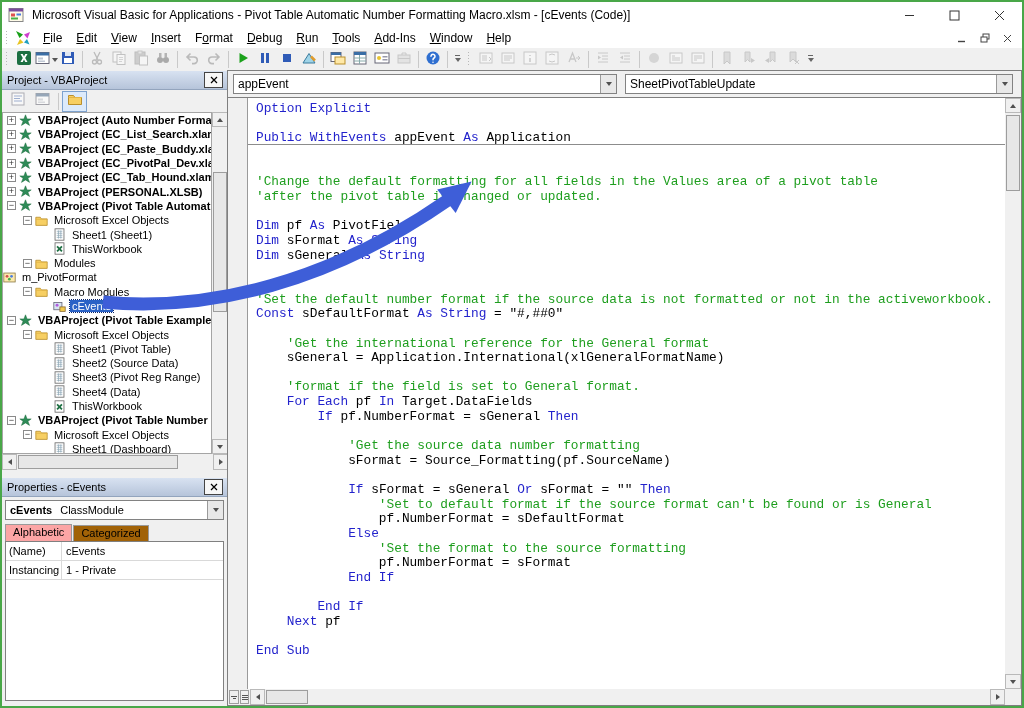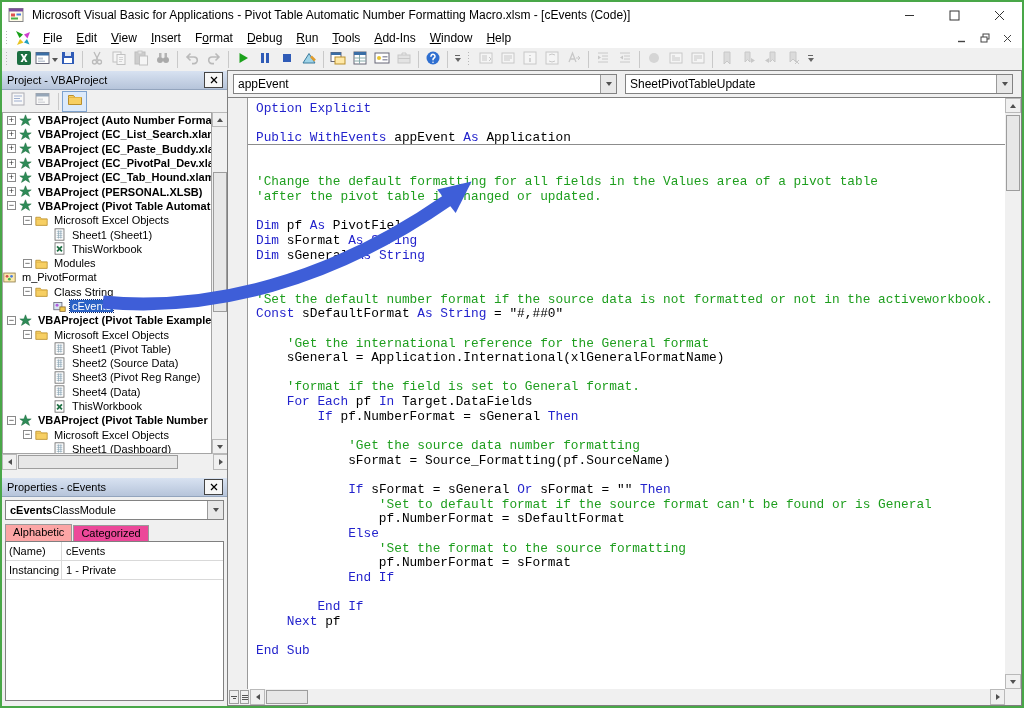--- a/index.html
+++ b/index.html
@@ -66,25 +66,25 @@
   .tri.down{border-top:4px solid #505050;border-bottom:0;}
   .tri.left{border-right:4px solid #505050;border-left:0;}
   .tri.right{border-left:4px solid #505050;border-right:0;}
   #tree-vsb{left:210px;top:41px;width:16px;height:342px;}
   #tree-hsb{left:0;top:383px;width:226px;height:16px;}
   
   #props-panel{position:absolute;left:2px;top:478px;width:226px;height:228px;background:#f0f0f0;}
   .props-combo{position:absolute;left:3px;top:22px;width:219px;height:20px;background:#fff;
     border:1px solid #828282;box-sizing:border-box;display:flex;align-items:center;font-size:11px;}
   .props-combo .nm{font-weight:bold;padding-left:4px;}
-  .props-combo .tp{padding-left:0;}
+  .props-combo .tp{padding-left:8px;}
   .combo-btn{margin-left:auto;width:16px;height:100%;background:#e8e8e8;border-left:1px solid #9a9a9a;
     display:flex;align-items:center;justify-content:center;box-sizing:border-box;}
   .props-tabs{position:absolute;left:3px;top:46px;height:17px;display:flex;align-items:flex-end;font-size:11px;}
-  .ptab{padding:1px 7px 2px;border:1px solid #9a9a9a;border-bottom:none;background:#ec4899;margin-right:1px;}
+  .ptab{padding:1px 7px 2px;border:1px solid #9a9a9a;border-bottom:none;background:#a16207;margin-right:1px;}
   .ptab.active{background:#fca5a5;position:relative;z-index:2;padding-bottom:3px;}
   #props-grid{position:absolute;left:3px;top:63px;width:219px;height:160px;background:#fff;
     border:1px solid #808080;box-sizing:border-box;font-size:11px;}
   .pg-row{display:flex;height:18px;border-bottom:1px solid #d9d9d9;align-items:center;}
   .pg-name{width:56px;flex:none;border-right:1px solid #d9d9d9;padding:0 3px;box-sizing:border-box;
     overflow:hidden;white-space:nowrap;height:100%;display:flex;align-items:center;}
   .pg-val{padding:0 4px;white-space:nowrap;overflow:hidden;}
   
   #code-window{position:absolute;left:227px;top:70px;width:795px;height:636px;background:#f0f0f0;
     border:1px solid #7f7f7f;box-sizing:border-box;}
@@ -561,21 +561,21 @@
           <span class="lbl">m_PivotFormat</span>
         </div>
         <div class="tree-row" style="padding-left: 20px;">
           <span class="expand-box">−</span>
           <span class="tree-icon">
             <svg width="13" height="13" viewBox="0 0 16 16">
               <path d="M1 4 h5.5 l1.5 2 H15 v8 H1 Z" fill="#f7cf63" stroke="#b98f2d"></path>
               <path d="M1 6.5 h14" stroke="#e2b445"></path>
             </svg>
           </span>
-          <span class="lbl">Class String</span>
+          <span class="lbl">Macro Modules</span>
         </div>
         <div class="tree-row selected" style="padding-left: 50px;">
           <span class="tree-icon">
             <svg width="13" height="13" viewBox="0 0 16 16">
               <rect x="1" y="3" width="10" height="9" fill="#d8e4f2" stroke="#667"></rect>
               <circle cx="5" cy="6.5" r="1.8" fill="#b05be0"></circle>
               <rect x="8.5" y="8.5" width="6.5" height="5.5" fill="#f2c94c" stroke="#8a6a35"></rect>
             </svg>
           </span>
           <span class="lbl">cEvents</span>

